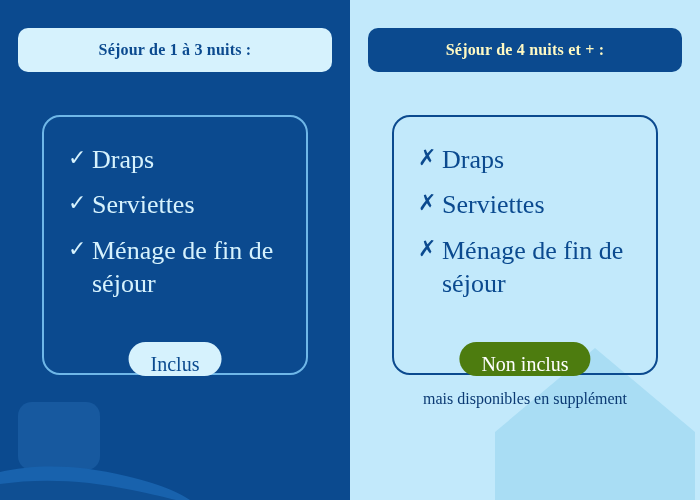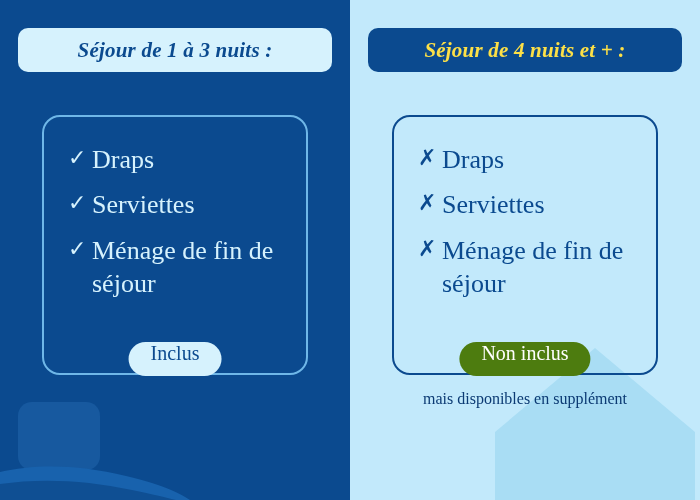--- a/index.html
+++ b/index.html
@@ -52,30 +52,29 @@
   }
   .chip-left .chip-text {
     color: #0b4a8f;
   }
   .chip-right {
     left: 18px;
     right: 18px;
     background: #0b4a8f;
   }
   .chip-right .chip-text {
-    color: #fde047;
+    color: #fef9c3;
     text-align: right;
   }
   .chip-text {
     font-family: "Liberation Serif", serif;
     font-weight: bold;
-    font-size: 21px;
+    font-size: 16px;
     letter-spacing: 0.2px;
     white-space: nowrap;
-    font-style: italic;
   }
 
   
   .box {
     position: absolute;
     left: 42px;
     right: 42px;
     top: 115px;
     height: 260px;
     border-radius: 18px;
@@ -118,21 +117,21 @@
   .panel-right .mark {
     color: #0b4a8f;
   }
 
   
   .pill {
     position: absolute;
     height: 34px;
     border-radius: 17px;
     display: flex;
-    align-items: flex-start;
+    align-items: flex-end;
     justify-content: center;
     padding: 0 22px;
     font-size: 20px;
     box-sizing: border-box;
     white-space: nowrap;
   }
   .pill-left {
     left: 50%;
     transform: translateX(-50%);
     top: 342px;

